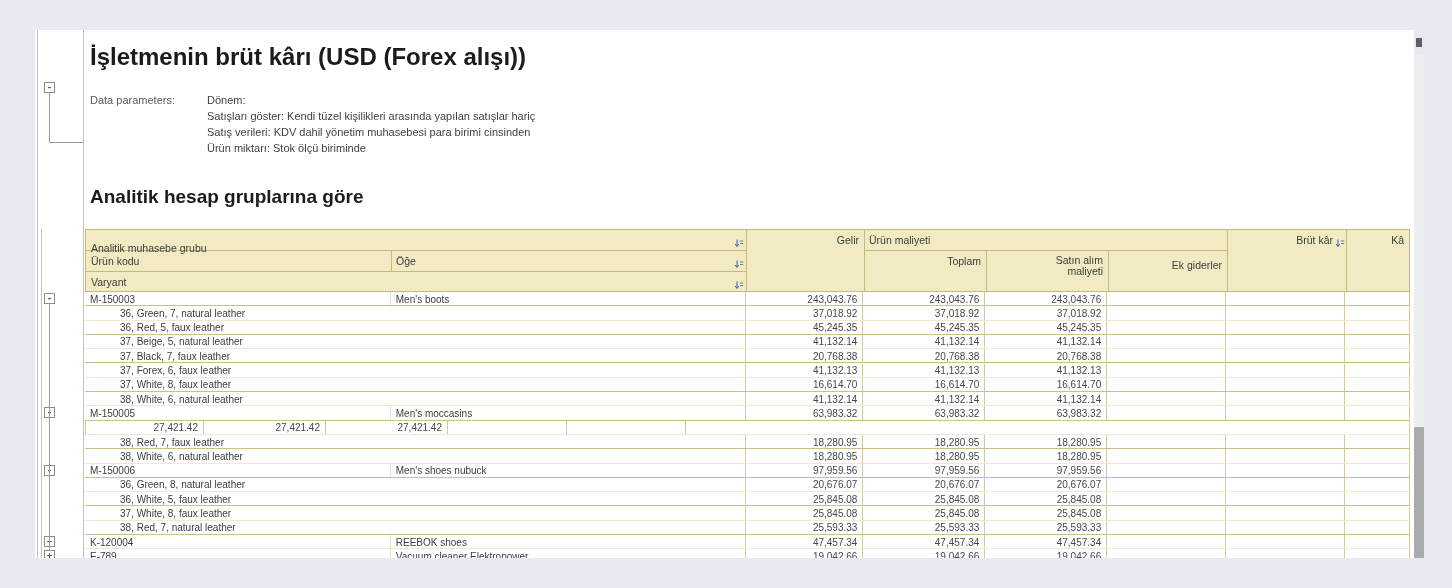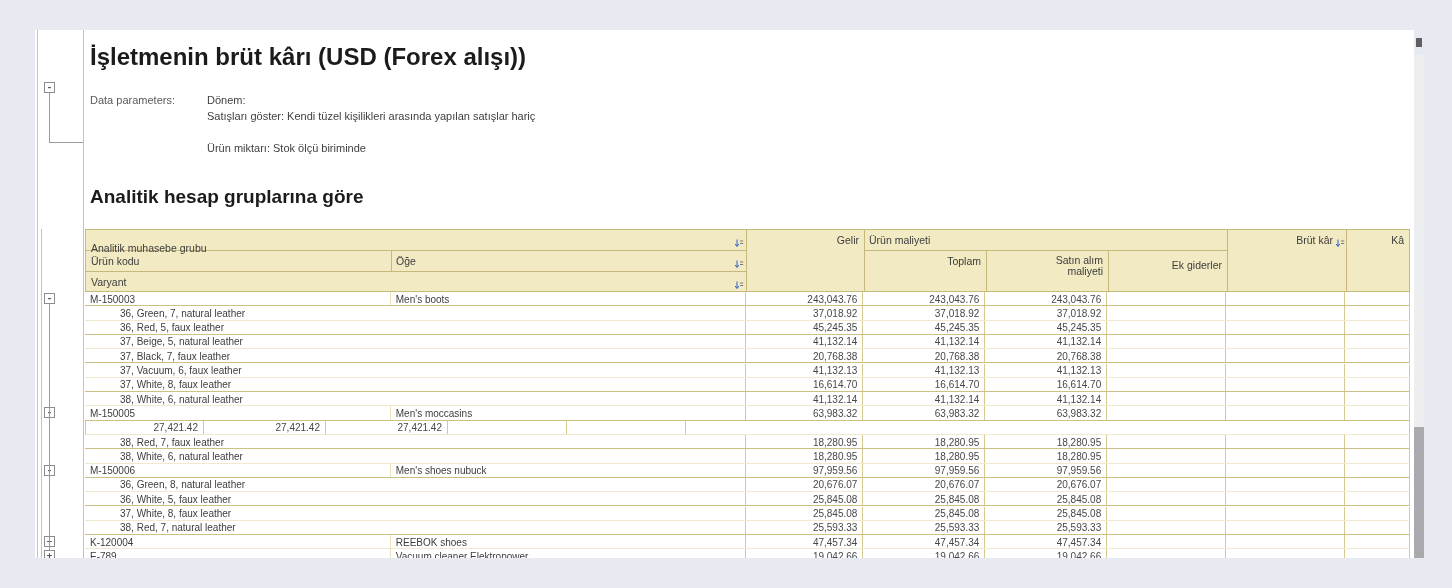--- a/index.html
+++ b/index.html
@@ -79,20 +79,21 @@
   <div class="mline" style="left:6px;top:199px;width:1px;height:329px;"></div>
 
   <div class="expander" style="left:9px;top:52px;">-</div>
   <div class="glink" style="left:14px;top:63px;width:1px;height:49px;"></div>
   <div class="glink" style="left:14px;top:112px;width:34px;height:1px;"></div>
 
   <div class="rtitle">İşletmenin brüt kârı (USD (Forex alışı))</div>
   <div class="plabel">Data parameters:</div>
   <div class="pline" style="top:64px;">Dönem:</div>
   <div class="pline" style="top:80px;">Satışları göster: Kendi tüzel kişilikleri arasında yapılan satışlar hariç</div>
+  <div class="pline" style="top:96px;">Satış verileri: KDV dahil yönetim muhasebesi para birimi cinsinden</div>
   <div class="pline" style="top:112px;">Ürün miktarı: Stok ölçü biriminde</div>
   <div class="sheading">Analitik hesap gruplarına göre</div>
 
   <div class="thead">
 
     <div class="thl" style="left:0;top:20px;width:660px;height:1px;"></div>
     <div class="thl" style="left:778px;top:20px;width:363px;height:1px;"></div>
     <div class="thl" style="left:0;top:41px;width:660px;height:1px;"></div>
     <div class="thl" style="left:305px;top:20px;width:1px;height:21px;"></div>
     <div class="thl" style="left:660px;top:0;width:1px;height:63px;"></div>
@@ -177,21 +178,21 @@
       <div class="row" style="top: 319.2px; height: 14.3px; border-bottom: 1px solid var(--grid-dark);">
         <div class="c variant">37, Black, 7, faux leather</div>
         <div class="c num w-gelir">20,768.38</div>
         <div class="c num w-toplam">20,768.38</div>
         <div class="c num w-satin">20,768.38</div>
         <div class="c num w-ek"></div>
         <div class="c num w-brut"></div>
         <div class="c num w-ka"></div>
       </div>
       <div class="row" style="top: 333.5px; height: 14.3px; border-bottom: 1px solid var(--grid-light);">
-        <div class="c variant">37, Vacuum, 6, faux leather</div>
+        <div class="c variant">37, Forex, 6, faux leather</div>
         <div class="c num w-gelir">41,132.13</div>
         <div class="c num w-toplam">41,132.13</div>
         <div class="c num w-satin">41,132.13</div>
         <div class="c num w-ek"></div>
         <div class="c num w-brut"></div>
         <div class="c num w-ka"></div>
       </div>
       <div class="row" style="top: 347.8px; height: 14.3px; border-bottom: 1px solid var(--grid-dark);">
         <div class="c variant">37, White, 8, faux leather</div>
         <div class="c num w-gelir">16,614.70</div>

